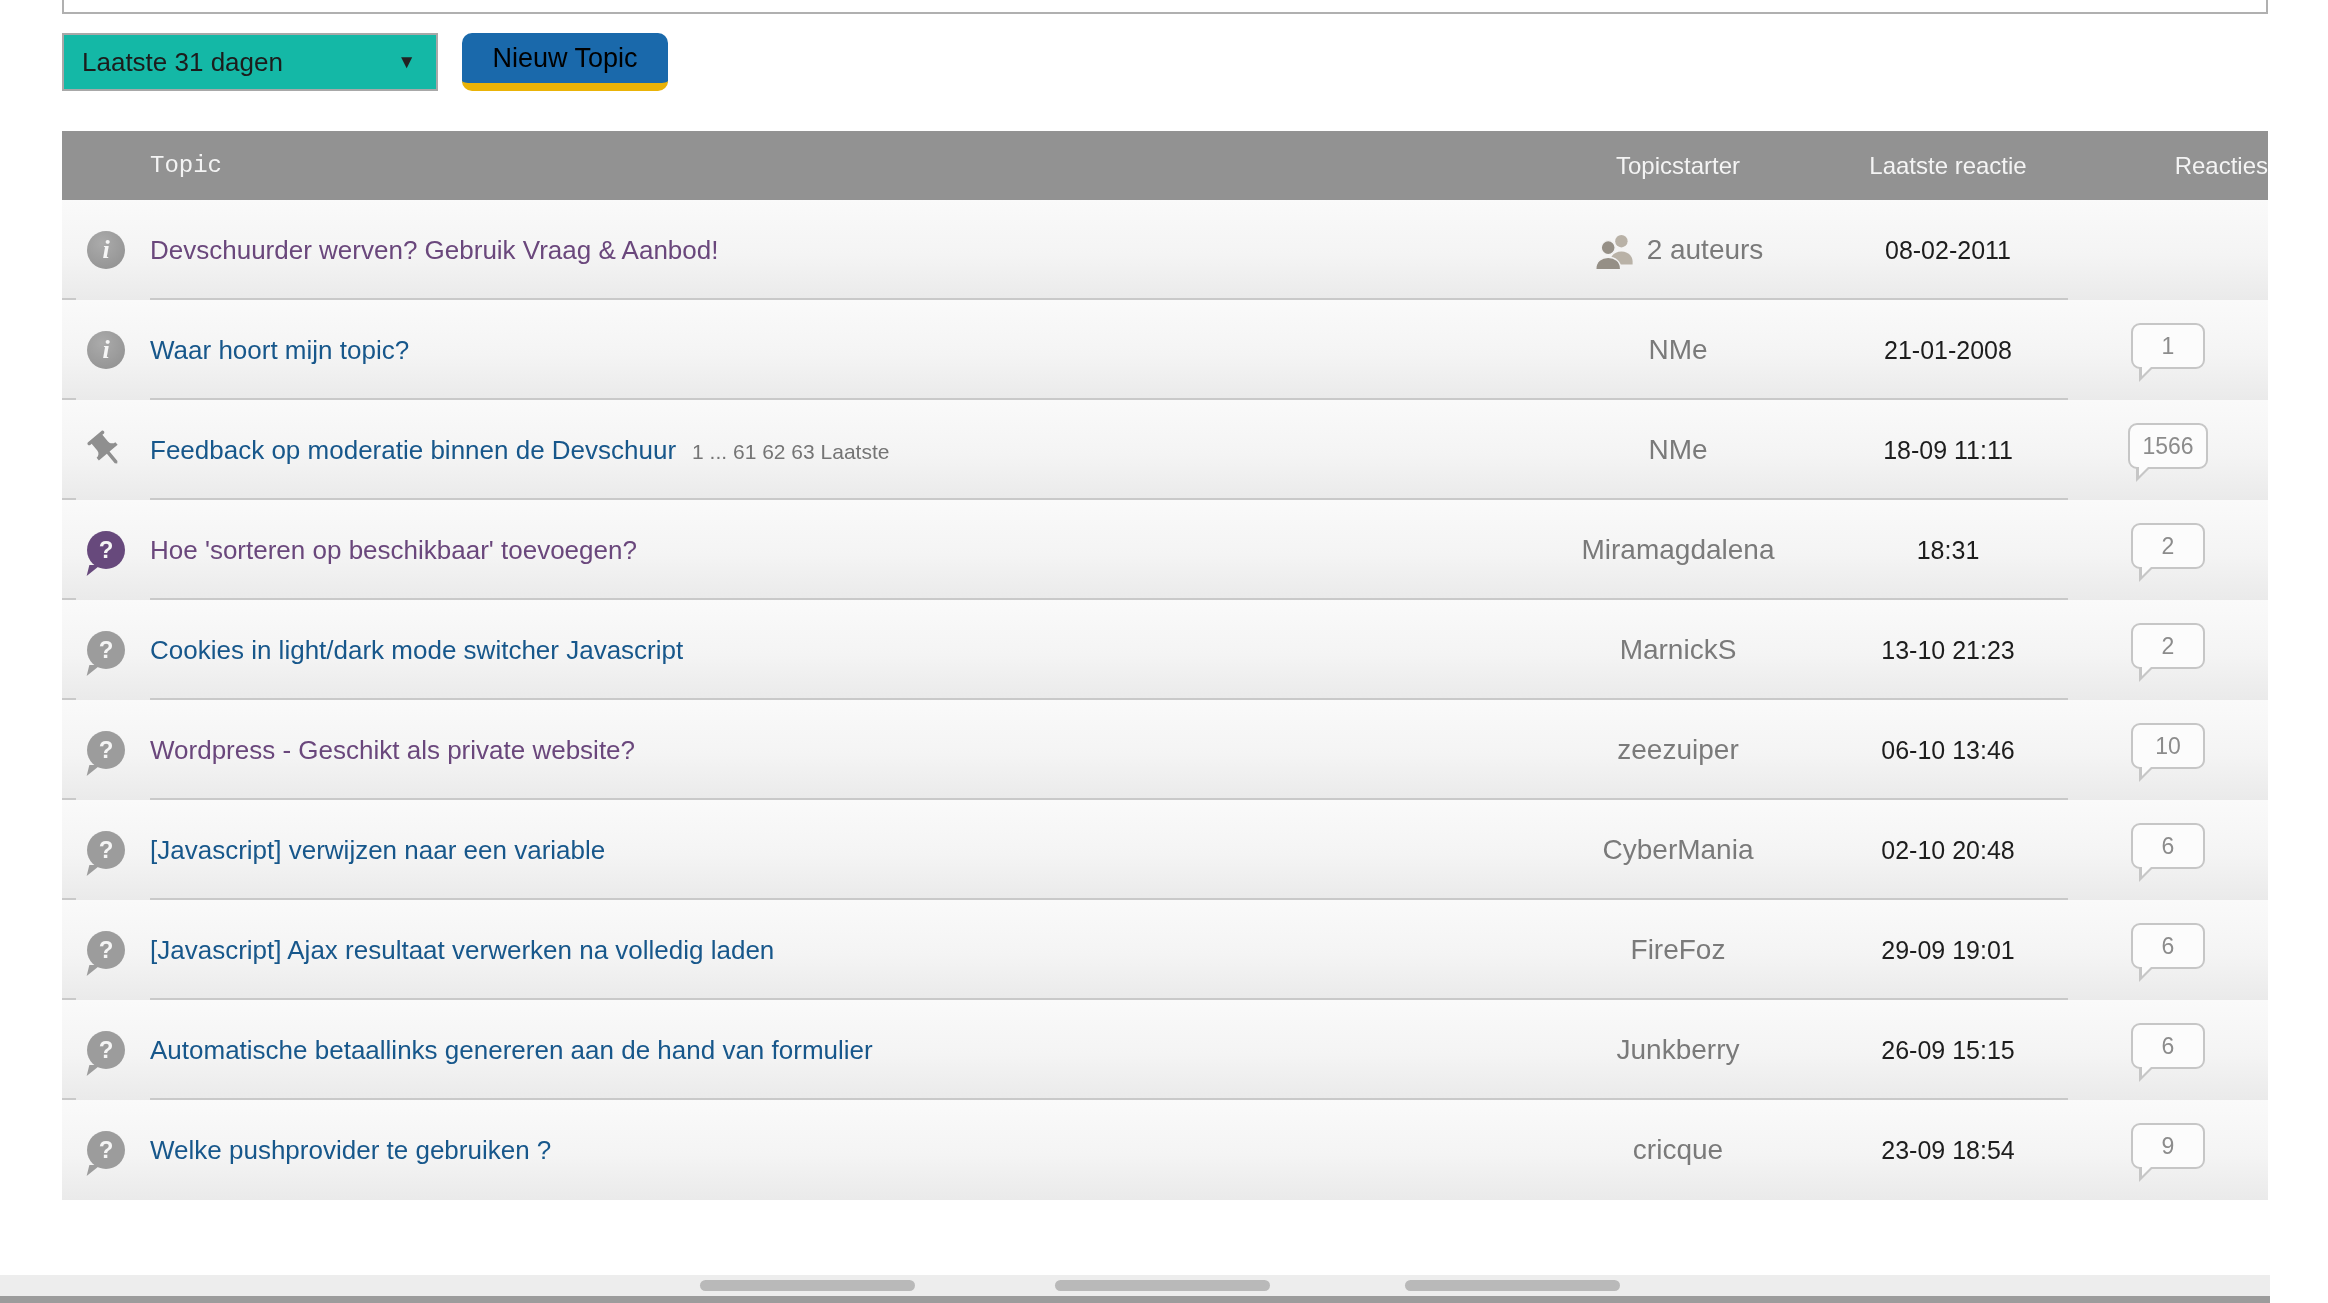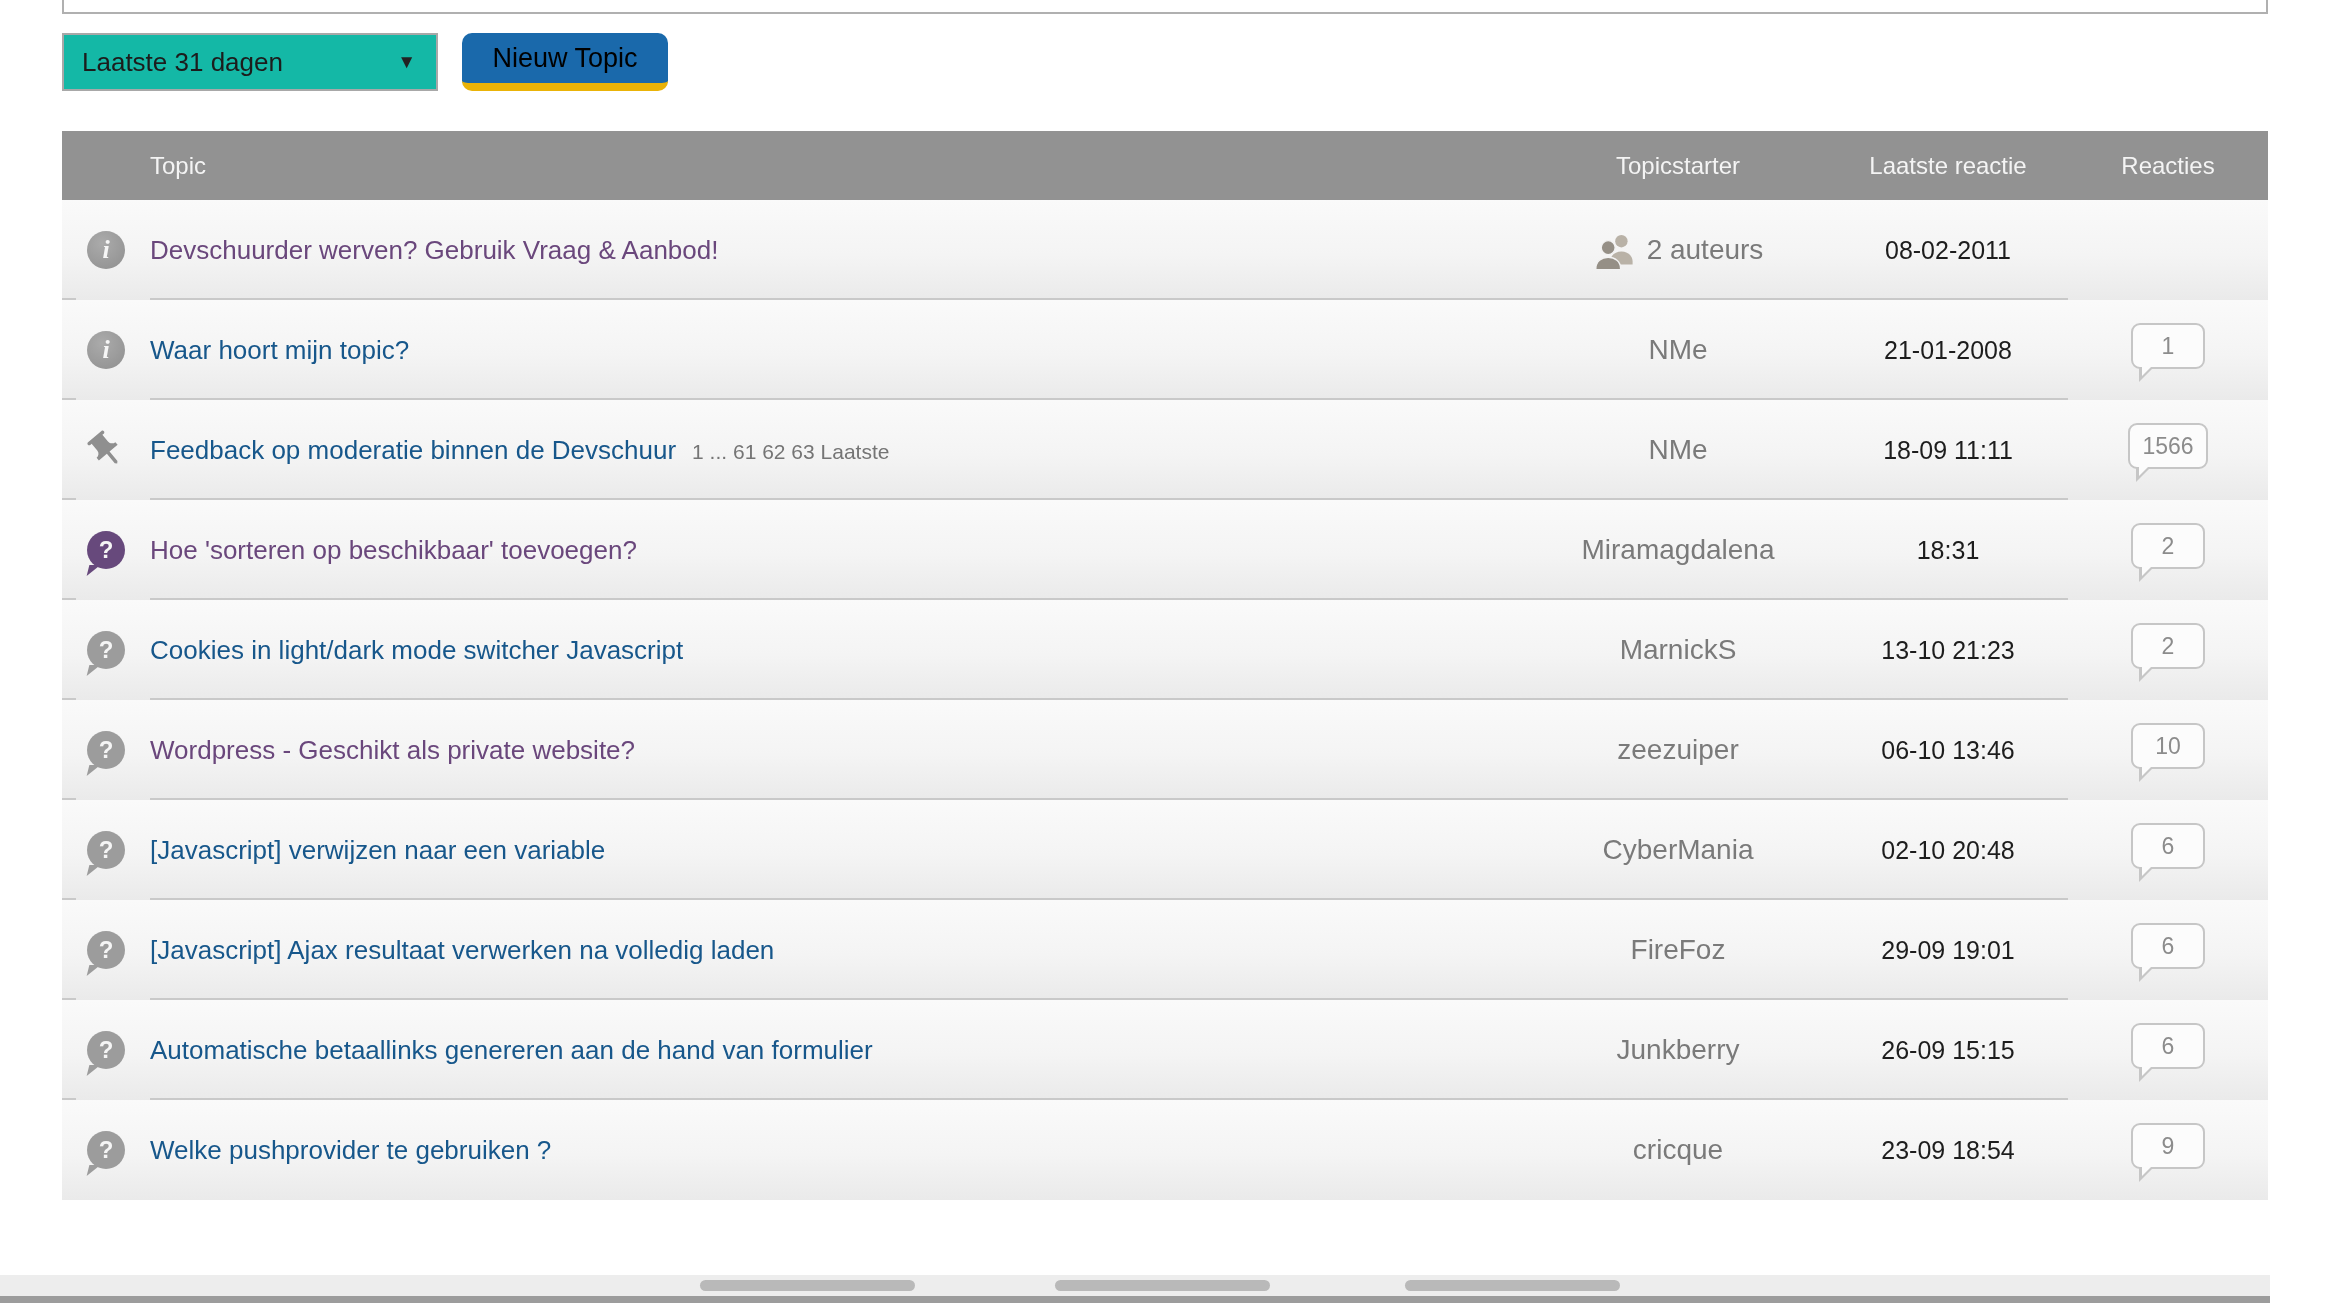--- a/index.html
+++ b/index.html
@@ -31,24 +31,24 @@
   .select-arrow::after { content:"▼"; font-size:19px; color:#222222; }
   .new-topic-btn { width:206px; height:58px; background:#1a69ab; border:none; border-radius:10px;
     border-bottom:8px solid #eab308; color:#000000; font-size:27px;
     font-family:"Liberation Sans", sans-serif; cursor:pointer; }
 
   
   .forum-table { position:absolute; left:62px; top:131px; width:2206px; height:1172px;
     overflow:hidden; }
   .grid-cols { display:grid; grid-template-columns:88px 1fr 300px 240px 200px; align-items:center; }
   .thead { height:69px; background:#929292; color:#f4f4f4; font-size:24px; }
-  .thead .h-topic { grid-column:2; text-align:left; }
+  .thead .h-topic { grid-column:2; text-align:left;font-family:Liberation Mono, monospace; }
   .thead .h-starter { grid-column:3; text-align:center; }
   .thead .h-reply { grid-column:4; text-align:center; }
-  .thead .h-replies { grid-column:5; text-align:center; }
+  .thead .h-replies { grid-column:5; text-align:right; }
 
   .row { height:100px; position:relative;
     background:linear-gradient(180deg,#fafafa 0%,#f4f4f4 55%,#eaeaea 100%); }
   .row:not(:last-child)::after { content:""; position:absolute; left:88px; right:200px; bottom:0;
     height:2px; background:#c9c9c9; }
   .row:not(:last-child)::before { content:""; position:absolute; left:0; width:14px; bottom:0;
     height:2px; background:#c9c9c9; }
 
   .cell-icon { grid-column:1; display:flex; justify-content:center; align-items:center; }
   .cell-topic { grid-column:2; display:flex; align-items:baseline; gap:16px; min-width:0; }

